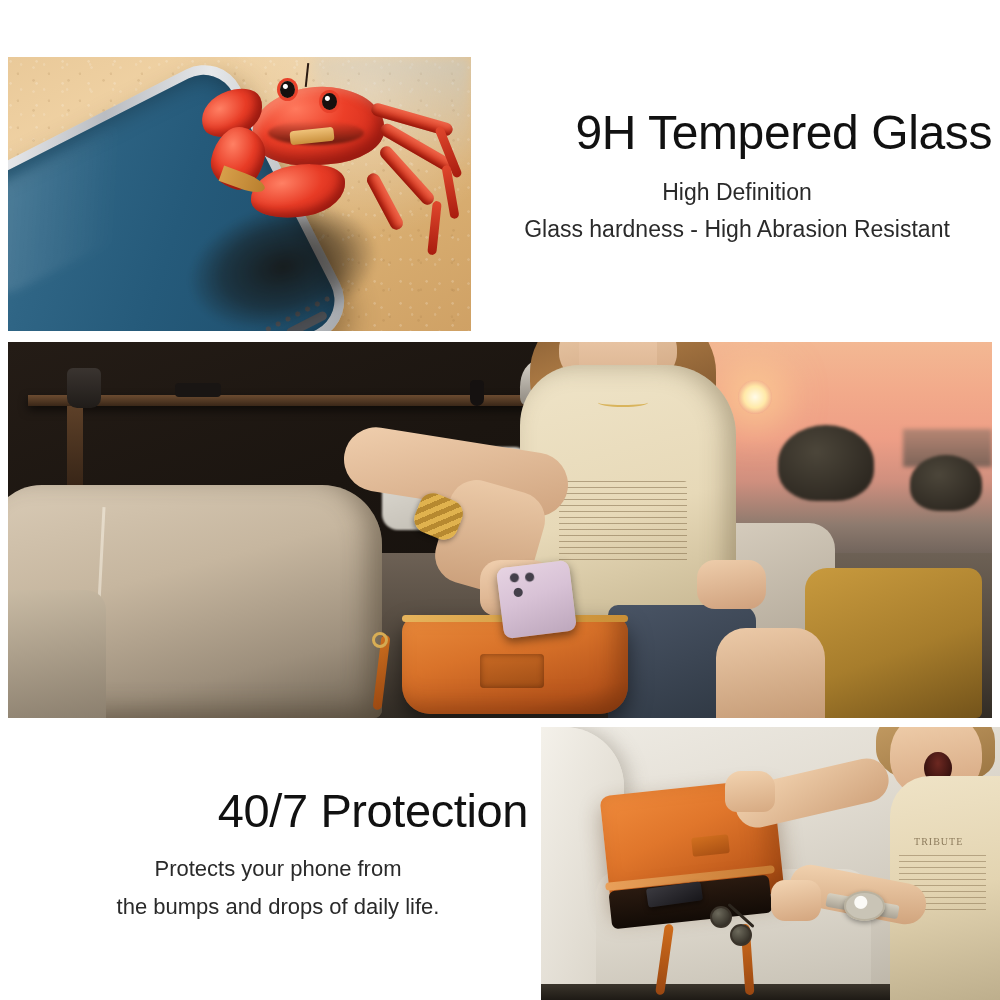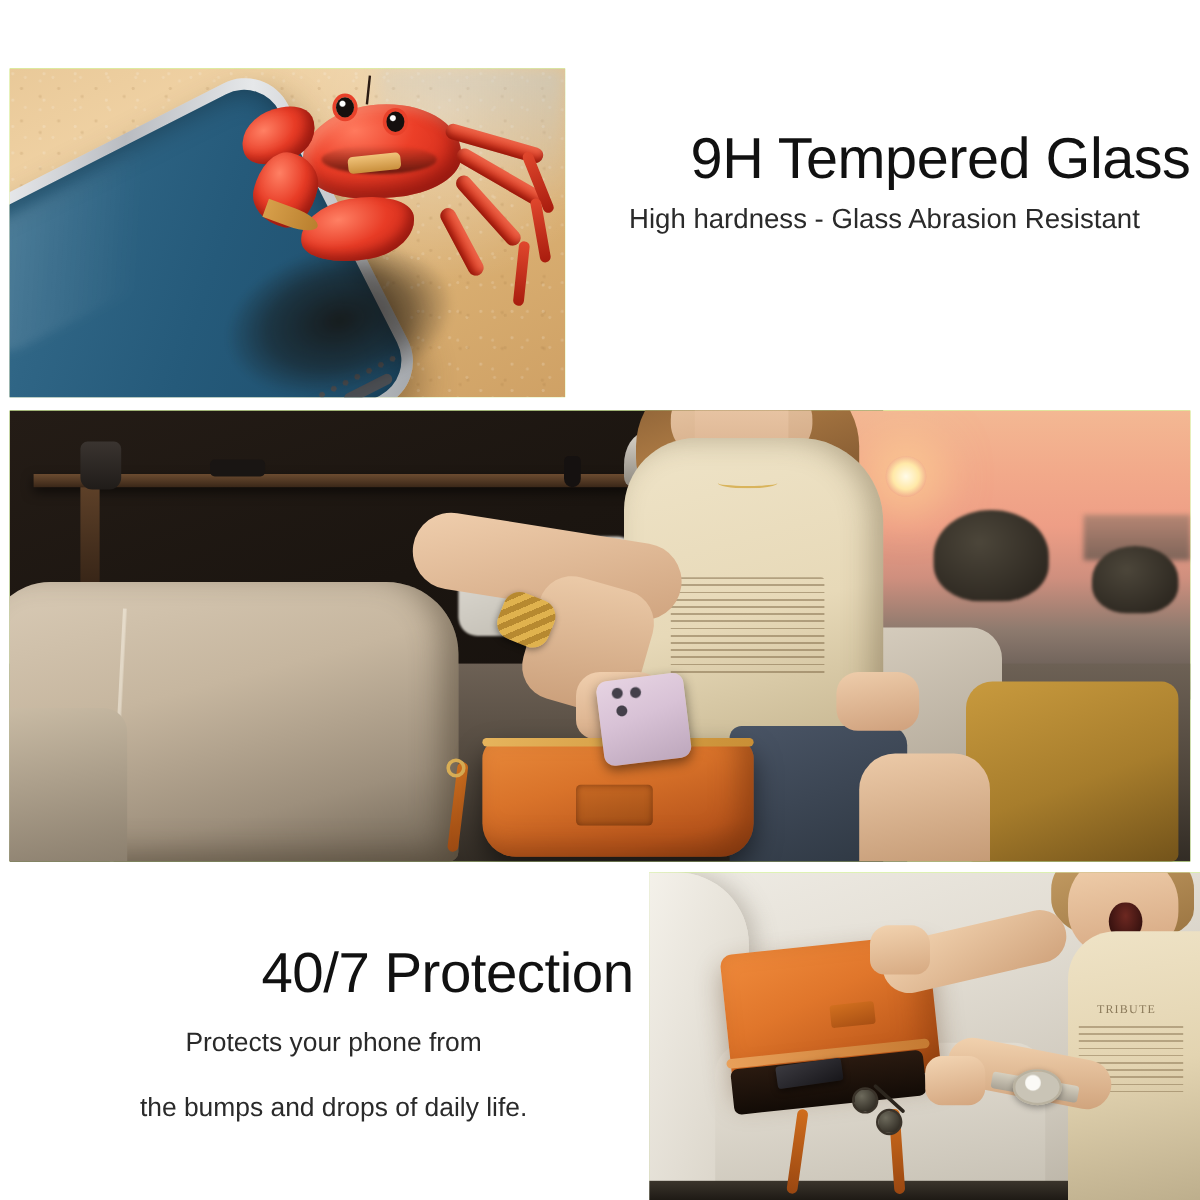--- a/index.html
+++ b/index.html
@@ -13,21 +13,21 @@
   #page {
     position:relative;
     width:1000px; height:1000px;
     background:#ffffff;
   }
 
   
   .panel {
     position:absolute;
     overflow:hidden;
-    background:#bef264;
+    background:#fca5a5;
   }
   .layer { position:absolute; inset:0; }
 
   
   #panel-crab { left:8px; top:57px; width:463px; height:274px; }
   .sand {
     position:absolute; inset:0;
     background:
       radial-gradient(circle at 78% 12%, rgba(255,255,255,.35) 0%, rgba(255,255,255,0) 34%),
       linear-gradient(152deg,#e9c999 0%, #f0d2a4 22%, #e2bd85 48%, #d8ad70 72%, #cfa165 100%);
@@ -498,21 +498,21 @@
   #text-protection { left:28px; top:786px; width:500px; }
 
   .headline {
     font-size:48px; font-weight:400; line-height:1.06;
     letter-spacing:-.4px; color:#111;text-align:right;
   }
   .sub1 { font-size:23px; font-weight:400; margin-top:20px; color:#2a2a2a; }
   .sub2 { font-size:23px; font-weight:400; margin-top:10px; color:#2a2a2a; }
   #text-protection .headline { font-size:47px; }
   #text-protection .sub1 { font-size:22px; }
-  #text-protection .sub2 { font-size:22px; margin-top:28px; }
+  #text-protection .sub2 { font-size:22px; margin-top:12px; }
 </style>
 </head>
 <body>
 
 <div id="page">
 
   <div class="panel" id="panel-crab">
     <div class="sand layer"></div>
     <div class="sand-grain layer"></div>
     <div class="sea-wet"></div>
@@ -543,21 +543,22 @@
       <div class="leg leg-3"></div>
       <div class="leg leg-4"></div>
       <div class="leg-joint lj-1"></div>
       <div class="leg-joint lj-2"></div>
       <div class="leg-joint lj-3"></div>
     </div>
   </div>
 
   <div class="text-block" id="text-glass">
     <div class="headline">9H Tempered Glass</div>
-    <div class="sub2">High hardness - Glass Abrasion Resistant</div>
+    <div class="sub1">High Definition</div>
+    <div class="sub2">Glass hardness - High Abrasion Resistant</div>
   </div>
 
   <div class="panel" id="panel-livingroom">
     <div class="room-dark"></div>
     <div class="shelf"></div>
     <div class="shelf-leg"></div>
     <div class="vase vase-a"></div>
     <div class="vase vase-b"></div>
     <div class="vase vase-c"></div>
     <div class="vase vase-d"></div>

